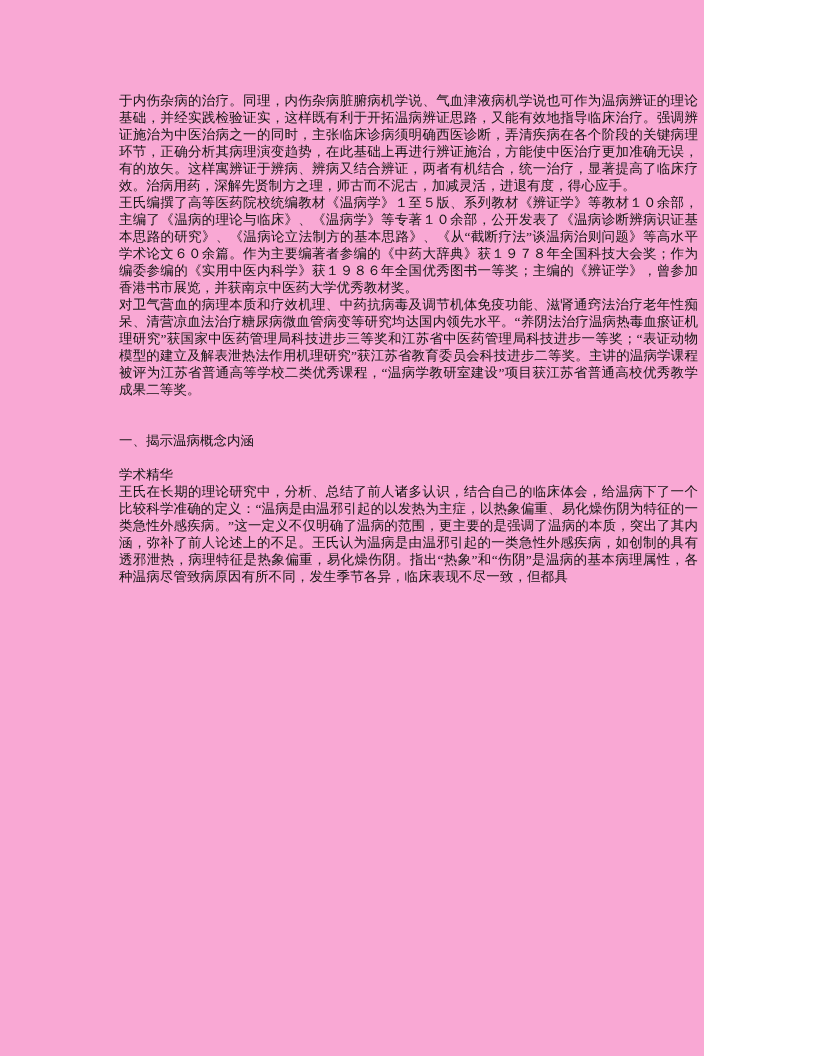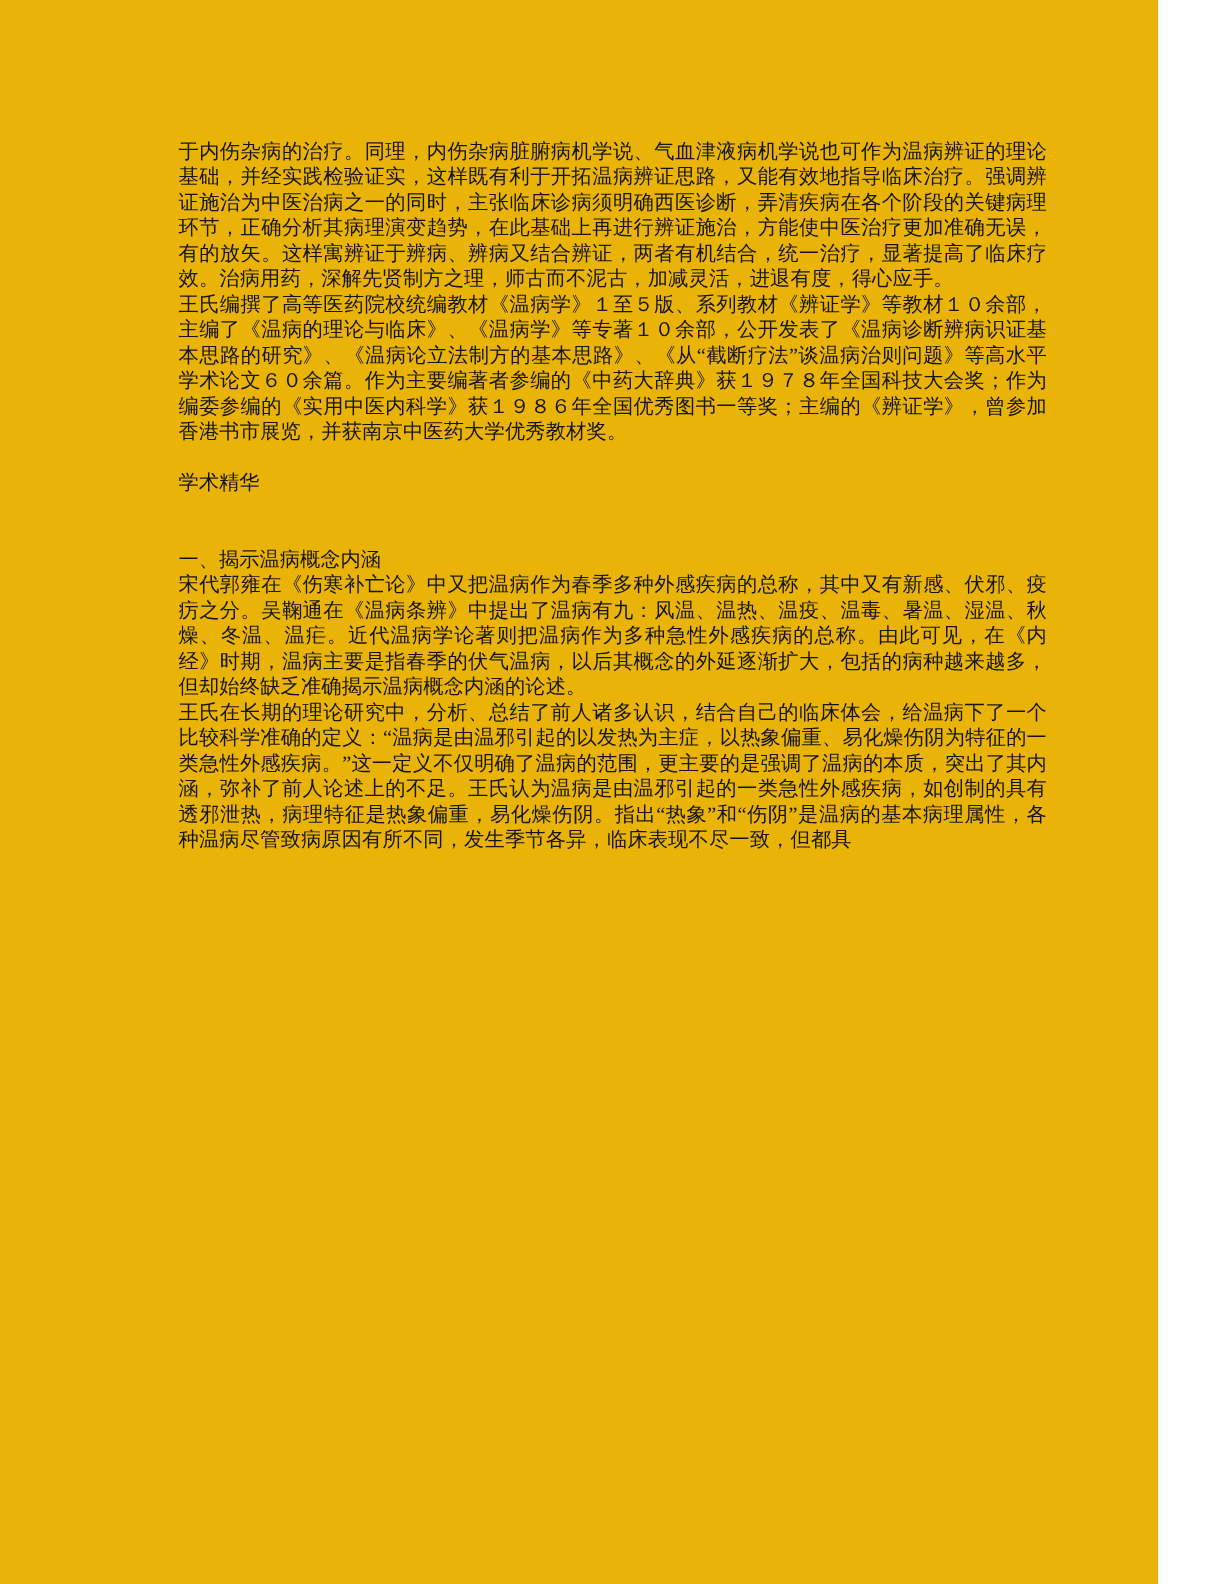--- a/index.html
+++ b/index.html
@@ -2,23 +2,23 @@
 <html><head>
 <meta charset="utf-8">
 <style>
   html, body {
     margin: 0;
     padding: 0;
     background: #ffffff;
   }
   .page {
     position: relative;
-    width: 772px;
+    width: 704px;
     height: 1056px;
-    background: #eab308;
+    background: #f9a8d4;
     overflow: hidden;
     font-family: "Liberation Serif", "DejaVu Serif", serif;
     color: #141414;
   }
   .content {
     position: absolute;
     left: 119px;
     top: 92px;
     width: 579px;
   }
@@ -40,18 +40,18 @@
   .gap-above-1 { margin-top: 17px; }
   .gap-above-2 { margin-top: 34px; }
 </style>
 </head>
 <body>
 
 <div class="page">
   <div class="content">
     <p class="para">于内伤杂病的治疗。同理，内伤杂病脏腑病机学说、气血津液病机学说也可作为温病辨证的理论基础，并经实践检验证实，这样既有利于开拓温病辨证思路，又能有效地指导临床治疗。强调辨证施治为中医治病之一的同时，主张临床诊病须明确西医诊断，弄清疾病在各个阶段的关键病理环节，正确分析其病理演变趋势，在此基础上再进行辨证施治，方能使中医治疗更加准确无误，有的放矢。这样寓辨证于辨病、辨病又结合辨证，两者有机结合，统一治疗，显著提高了临床疗效。治病用药，深解先贤制方之理，师古而不泥古，加减灵活，进退有度，得心应手。</p>
     <p class="para">王氏编撰了高等医药院校统编教材《温病学》１至５版、系列教材《辨证学》等教材１０余部，主编了《温病的理论与临床》、《温病学》等专著１０余部，公开发表了《温病诊断辨病识证基本思路的研究》、《温病论立法制方的基本思路》、《从“截断疗法”谈温病治则问题》等高水平学术论文６０余篇。作为主要编著者参编的《中药大辞典》获１９７８年全国科技大会奖；作为编委参编的《实用中医内科学》获１９８６年全国优秀图书一等奖；主编的《辨证学》，曾参加香港书市展览，并获南京中医药大学优秀教材奖。</p>
+    <p class="para">对卫气营血的病理本质和疗效机理、中药抗病毒及调节机体免疫功能、滋肾通窍法治疗老年性痴呆、清营凉血法治疗糖尿病微血管病变等研究均达国内领先水平。“养阴法治疗温病热毒血瘀证机理研究”获国家中医药管理局科技进步三等奖和江苏省中医药管理局科技进步一等奖；“表证动物模型的建立及解表泄热法作用机理研究”获江苏省教育委员会科技进步二等奖。主讲的温病学课程被评为江苏省普通高等学校二类优秀课程，“温病学教研室建设”项目获江苏省普通高校优秀教学成果二等奖。</p>
+    <p class="heading gap-above-2">一、揭示温病概念内涵</p>
     <p class="heading gap-above-1">学术精华</p>
-    <p class="heading gap-above-2">一、揭示温病概念内涵</p>
-    <p class="para">宋代郭雍在《伤寒补亡论》中又把温病作为春季多种外感疾病的总称，其中又有新感、伏邪、疫疠之分。吴鞠通在《温病条辨》中提出了温病有九：风温、温热、温疫、温毒、暑温、湿温、秋燥、冬温、温疟。近代温病学论著则把温病作为多种急性外感疾病的总称。由此可见，在《内经》时期，温病主要是指春季的伏气温病，以后其概念的外延逐渐扩大，包括的病种越来越多，但却始终缺乏准确揭示温病概念内涵的论述。</p>
     <p class="para">王氏在长期的理论研究中，分析、总结了前人诸多认识，结合自己的临床体会，给温病下了一个比较科学准确的定义：“温病是由温邪引起的以发热为主症，以热象偏重、易化燥伤阴为特征的一类急性外感疾病。”这一定义不仅明确了温病的范围，更主要的是强调了温病的本质，突出了其内涵，弥补了前人论述上的不足。王氏认为温病是由温邪引起的一类急性外感疾病，如创制的具有透邪泄热，病理特征是热象偏重，易化燥伤阴。指出“热象”和“伤阴”是温病的基本病理属性，各种温病尽管致病原因有所不同，发生季节各异，临床表现不尽一致，但都具</p>
   </div>
 </div>
 
 </body></html>

